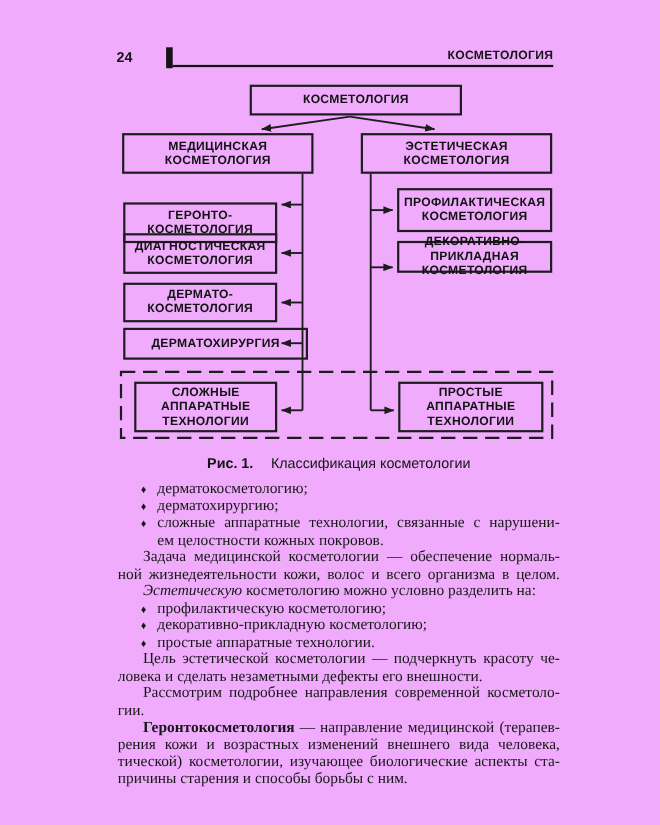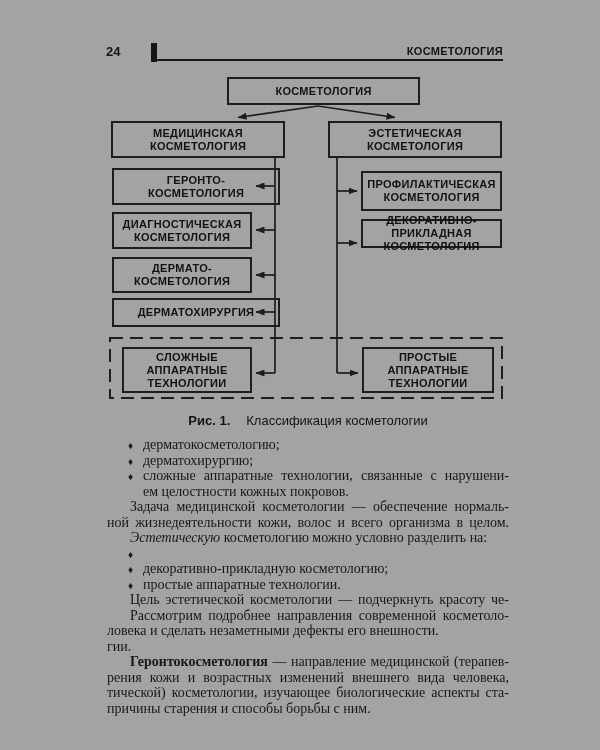--- a/index.html
+++ b/index.html
@@ -1,34 +1,34 @@
 <!DOCTYPE html>
 <html><head>
 <meta charset="utf-8">
 <style>
   html,body{margin:0;padding:0;background:#e8e8e8;}
-  .page{position:relative;width:600px;height:750px;background:#a3a3a3;overflow:hidden;
+  .page{position:relative;width:600px;height:750px;background:#f0abfc;overflow:hidden;
         font-family:"Liberation Serif", serif;color:#1c1c1c;}
 
   
   .pagenum{position:absolute;left:106px;top:44px;font:bold 13px/15px "Liberation Sans",sans-serif;color:#141414;}
   .htick{position:absolute;left:151px;top:43px;width:6px;height:19px;background:#141414;}
   .hrule{position:absolute;left:157px;top:59px;width:346px;height:2px;background:#141414;}
   .htitle{position:absolute;left:303px;top:45px;width:200px;text-align:right;
           font:bold 11px/13px "Liberation Sans",sans-serif;letter-spacing:.3px;color:#141414;}
 
   
   .box{position:absolute;box-sizing:border-box;border:2px solid #1d1d1d;
        display:flex;align-items:center;justify-content:center;text-align:center;
        font:bold 11px/13px "Liberation Sans",sans-serif;letter-spacing:.3px;
        white-space:pre-line;color:#121212;}
   #b-root {left:227px;top:77px; width:193px;height:28px;}
   #b-med  {left:111px;top:121px;width:174px;height:37px;}
   #b-est  {left:328px;top:121px;width:174px;height:37px;}
-  #b-ger  {left:112px;top:168px;width:168px;height:37px;text-align:center;}
+  #b-ger  {left:112px;top:184px;width:140px;height:37px;text-align:center;}
   #b-diag {left:112px;top:212px;width:140px;height:37px;}
   #b-derm {left:112px;top:257px;width:140px;height:36px;}
   #b-surg {left:112px;top:298px;width:168px;height:29px;}
   #b-slozh{left:122px;top:347px;width:130px;height:46px;}
   #b-prof {left:361px;top:171px;width:141px;height:40px;}
   #b-dekor{left:361px;top:219px;width:141px;height:29px;}
   #b-prost{left:362px;top:347px;width:132px;height:46px;}
 
   .connectors{position:absolute;left:0;top:0;width:600px;height:430px;}
 
@@ -112,26 +112,26 @@
   </div>
 
   <div class="body">
       <div class="tl bl"><span class="bul">♦</span><span>дерматокосметологию;</span></div>
       <div class="tl bl"><span class="bul">♦</span><span>дерматохирургию;</span></div>
       <div class="tl just bl"><span class="bul">♦</span><span>сложные аппаратные технологии, связанные с нарушени-</span></div>
       <div class="tl cont"><span>ем целостности кожных покровов.</span></div>
       <div class="tl just ind"><span>Задача медицинской косметологии — обеспечение нормаль-</span></div>
       <div class="tl just"><span>ной жизнедеятельности кожи, волос и всего организма в целом.</span></div>
       <div class="tl ind"><span class="it">Эстетическую</span><span> косметологию можно условно разделить на:</span></div>
-      <div class="tl bl"><span class="bul">♦</span></div>
+      <div class="tl bl"><span class="bul">♦</span><span>профилактическую косметологию;</span></div>
       <div class="tl bl"><span class="bul">♦</span><span>декоративно-прикладную косметологию;</span></div>
       <div class="tl bl"><span class="bul">♦</span><span>простые аппаратные технологии.</span></div>
       <div class="tl just ind"><span>Цель эстетической косметологии — подчеркнуть красоту че-</span></div>
+      <div class="tl"><span>ловека и сделать незаметными дефекты его внешности.</span></div>
       <div class="tl just ind"><span>Рассмотрим подробнее направления современной косметоло-</span></div>
-      <div class="tl"><span>ловека и сделать незаметными дефекты его внешности.</span></div>
       <div class="tl"><span>гии.</span></div>
       <div class="tl just ind"><span class="bd">Геронтокосметология</span><span> — направление медицинской (терапев-</span></div>
       <div class="tl just"><span>рения кожи и возрастных изменений внешнего вида человека,</span></div>
       <div class="tl just"><span>тической) косметологии, изучающее биологические аспекты ста-</span></div>
       <div class="tl"><span>причины старения и способы борьбы с ним.</span></div>
     </div>
 
 </div>
 
 </body></html>

